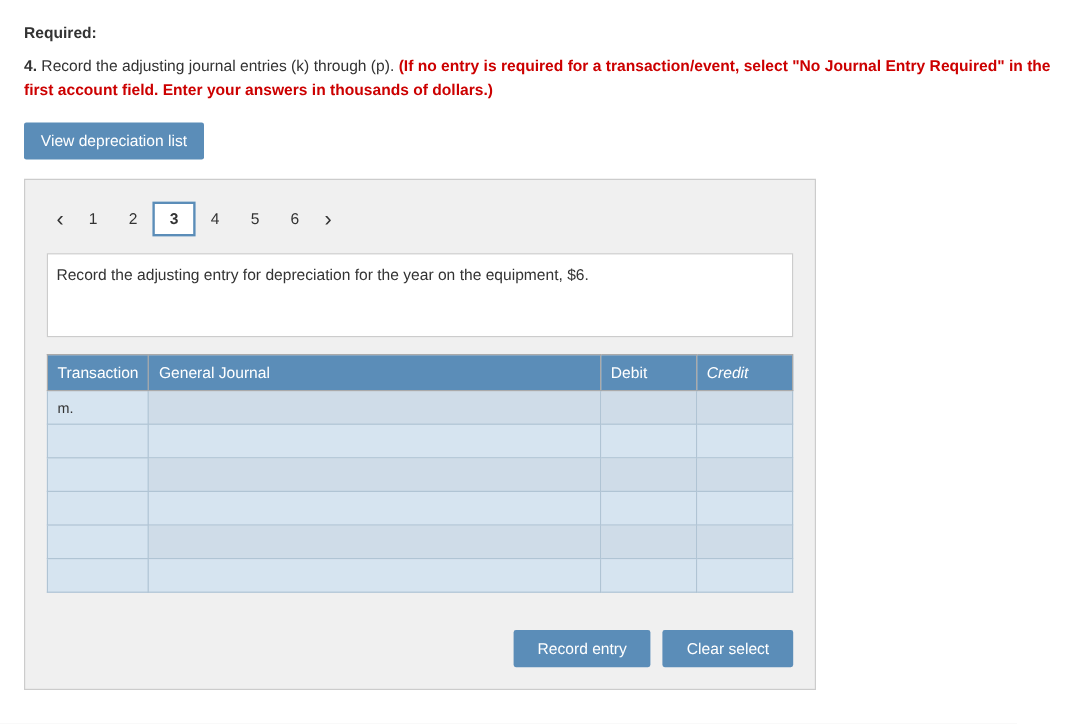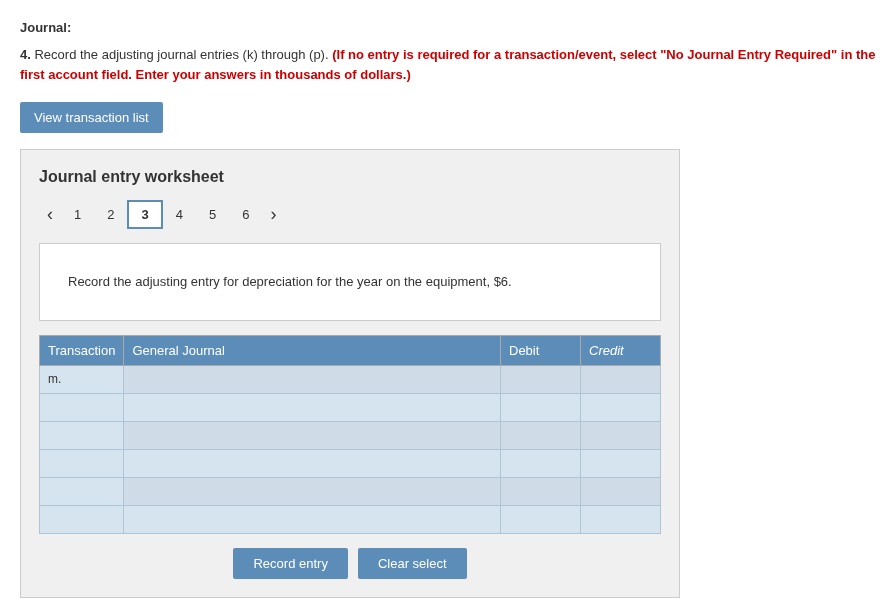--- a/index.html
+++ b/index.html
@@ -70,21 +70,21 @@
       color: #333;
     }
     .tab-number.active {
       border: 2px solid #5b8db8;
       background: #fff;
       font-weight: bold;
     }
     .description-box {
       background: #fff;
       border: 1px solid #ccc;
-      padding: 28px;
+      padding: 7px;
       margin-bottom: 14px;
       font-size: 13px;
       line-height: 1.5;
       min-height: 70px;
     }
     .note-text {
       color: #5b8db8;
       font-style: italic;
       font-size: 12px;
       margin-bottom: 8px;
@@ -132,55 +132,54 @@
       background: transparent;
       padding: 4px 6px;
       font-size: 12px;
       outline: none;
     }
     .col-transaction { width: 80px; }
     .col-debit { width: 80px; }
     .col-credit { width: 80px; font-style: italic; }
     .buttons-row {
       display: flex;
-      justify-content: center;
+      justify-content: flex-end;
       gap: 10px;
-      margin-top: 14px;
+      margin-top: 31px;
       align-items: center;
     }
     .btn-action {
       background-color: #5b8db8;
       color: white;
       border: none;
       padding: 8px 20px;
       cursor: pointer;
       font-size: 13px;
       border-radius: 2px;
     }
     .btn-right {
       margin-left: auto;
     }
   </style>
 </head>
 <body>
 
 
 
-<p class="required-label">Journal:</p>
+<p class="required-label">Required:</p>
 
 <div class="instruction">
   <span class="number">4.</span>
   <span>Record the adjusting journal entries (k) through (p).</span>
   <span class="red-bold">(If no entry is required for a transaction/event, select "No Journal Entry Required" in the first account field. Enter your answers in thousands of dollars.)</span>
 </div>
 
-<button class="view-transaction-btn">View transaction list</button>
+<button class="view-transaction-btn">View depreciation list</button>
 
 <div class="worksheet-container">
-  <div class="worksheet-title">Journal entry worksheet</div>
 
   <div class="tabs-row">
     <button class="tab-arrow">‹</button>
     <button class="tab-number">1</button>
     <button class="tab-number">2</button>
     <button class="tab-number active">3</button>
     <button class="tab-number">4</button>
     <button class="tab-number">5</button>
     <button class="tab-number">6</button>
     <button class="tab-arrow">›</button>

